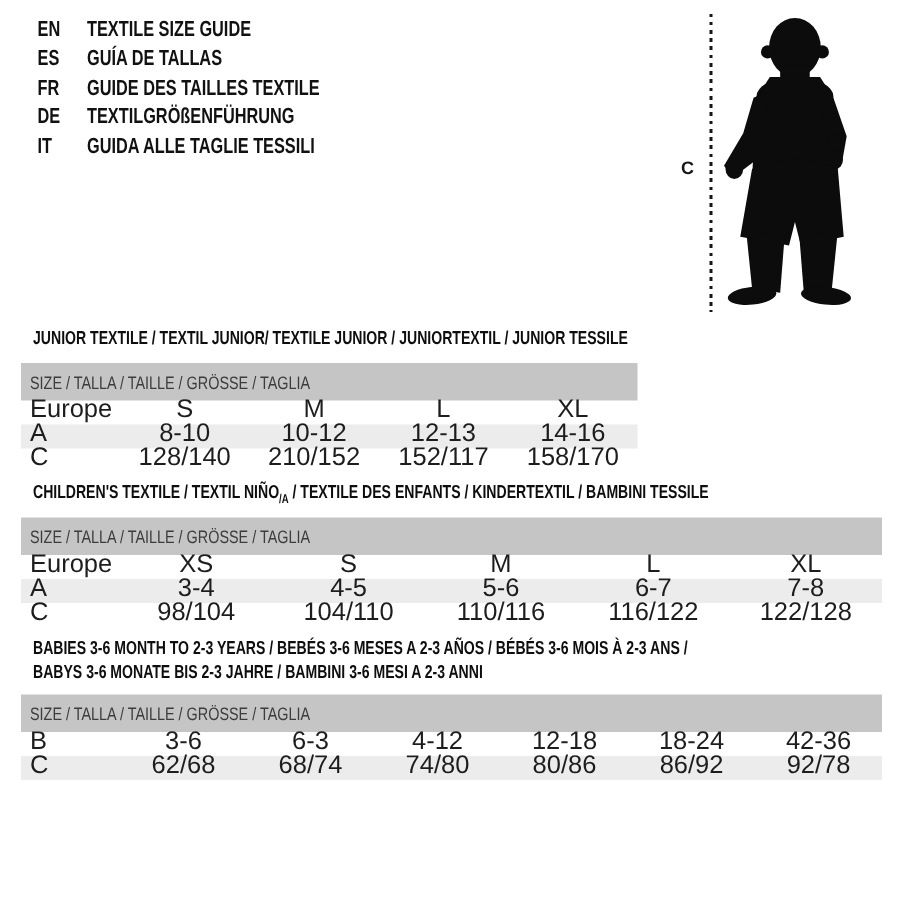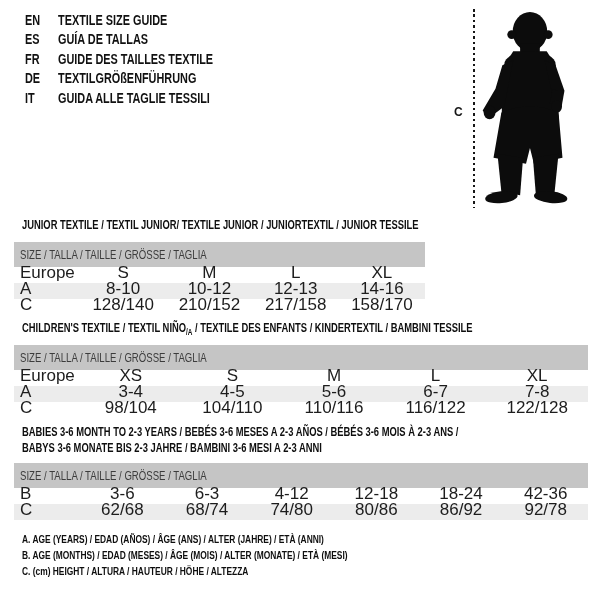--- a/index.html
+++ b/index.html
@@ -121,21 +121,21 @@
       <span class="t-label">A</span>
       <span class="t-cell">8-10</span>
       <span class="t-cell">10-12</span>
       <span class="t-cell">12-13</span>
       <span class="t-cell">14-16</span>
     </div>
     <div class="t-row">
       <span class="t-label">C</span>
       <span class="t-cell">128/140</span>
       <span class="t-cell">210/152</span>
-      <span class="t-cell">217/158</span>
+      <span class="t-cell">152/117</span>
       <span class="t-cell">158/170</span>
     </div>
   </div>
 
   <div class="sec-title" style="top:320px;">
     <span>CHILDREN'S TEXTILE / TEXTIL NIÑO</span><span class="title-sub">/A</span><span> / TEXTILE DES ENFANTS / KINDERTEXTIL / BAMBINI TESSILE</span>
   </div>
   <div class="size-table" style="top:345px; width:574px;">
     <div class="size-bar">
       <span class="cond8">SIZE / TALLA / TAILLE / GRÖSSE / TAGLIA</span>
@@ -187,19 +187,14 @@
       <span class="t-label">C</span>
       <span class="t-cell">62/68</span>
       <span class="t-cell">68/74</span>
       <span class="t-cell">74/80</span>
       <span class="t-cell">80/86</span>
       <span class="t-cell">86/92</span>
       <span class="t-cell">92/78</span>
     </div>
   </div>
 
-  <div class="legend">
-    <div class="legend-line">A. AGE (YEARS) / EDAD (AÑOS) / ÂGE (ANS) / ALTER (JAHRE) / ETÀ (ANNI)</div>
-    <div class="legend-line">B. AGE (MONTHS) / EDAD (MESES) / ÂGE (MOIS) / ALTER (MONATE) / ETÀ (MESI)</div>
-    <div class="legend-line">C. (cm) HEIGHT / ALTURA / HAUTEUR / HÖHE / ALTEZZA</div>
-  </div>
 
 </div>
 
 </body></html>

